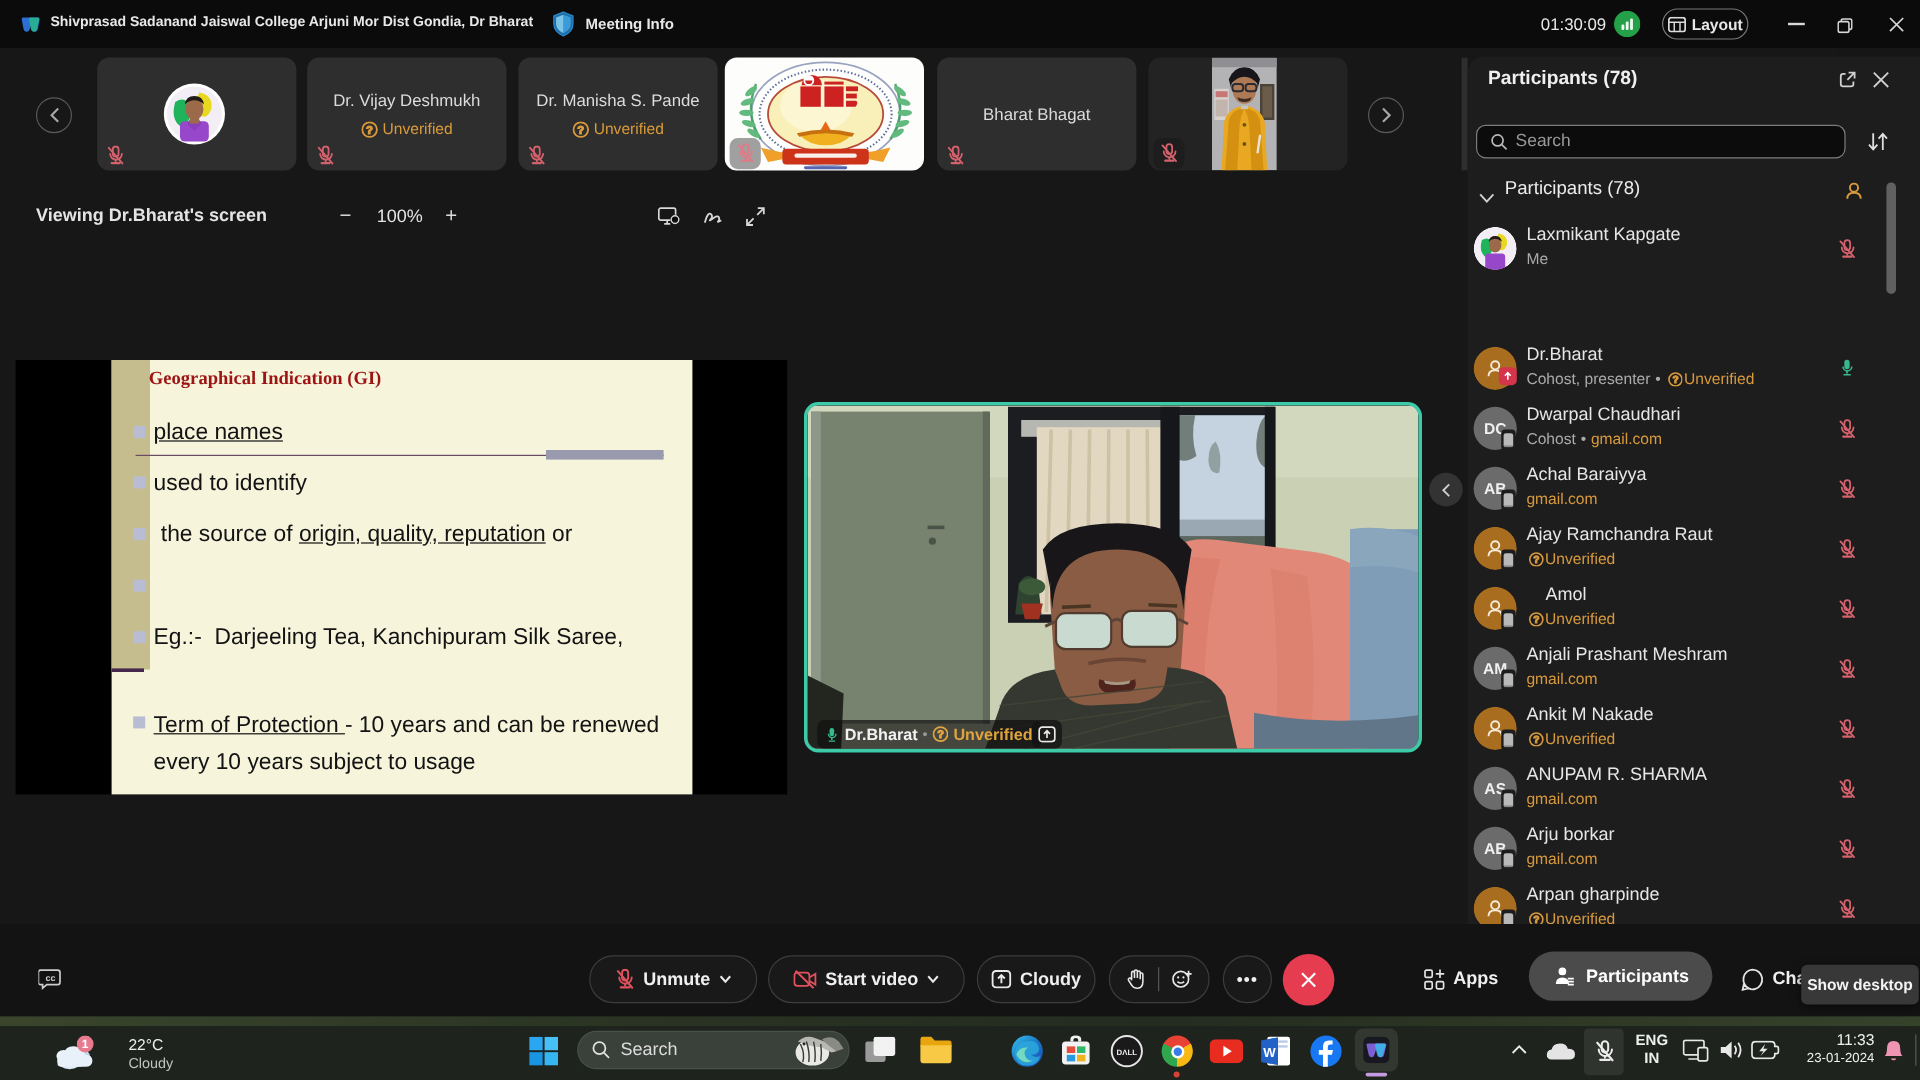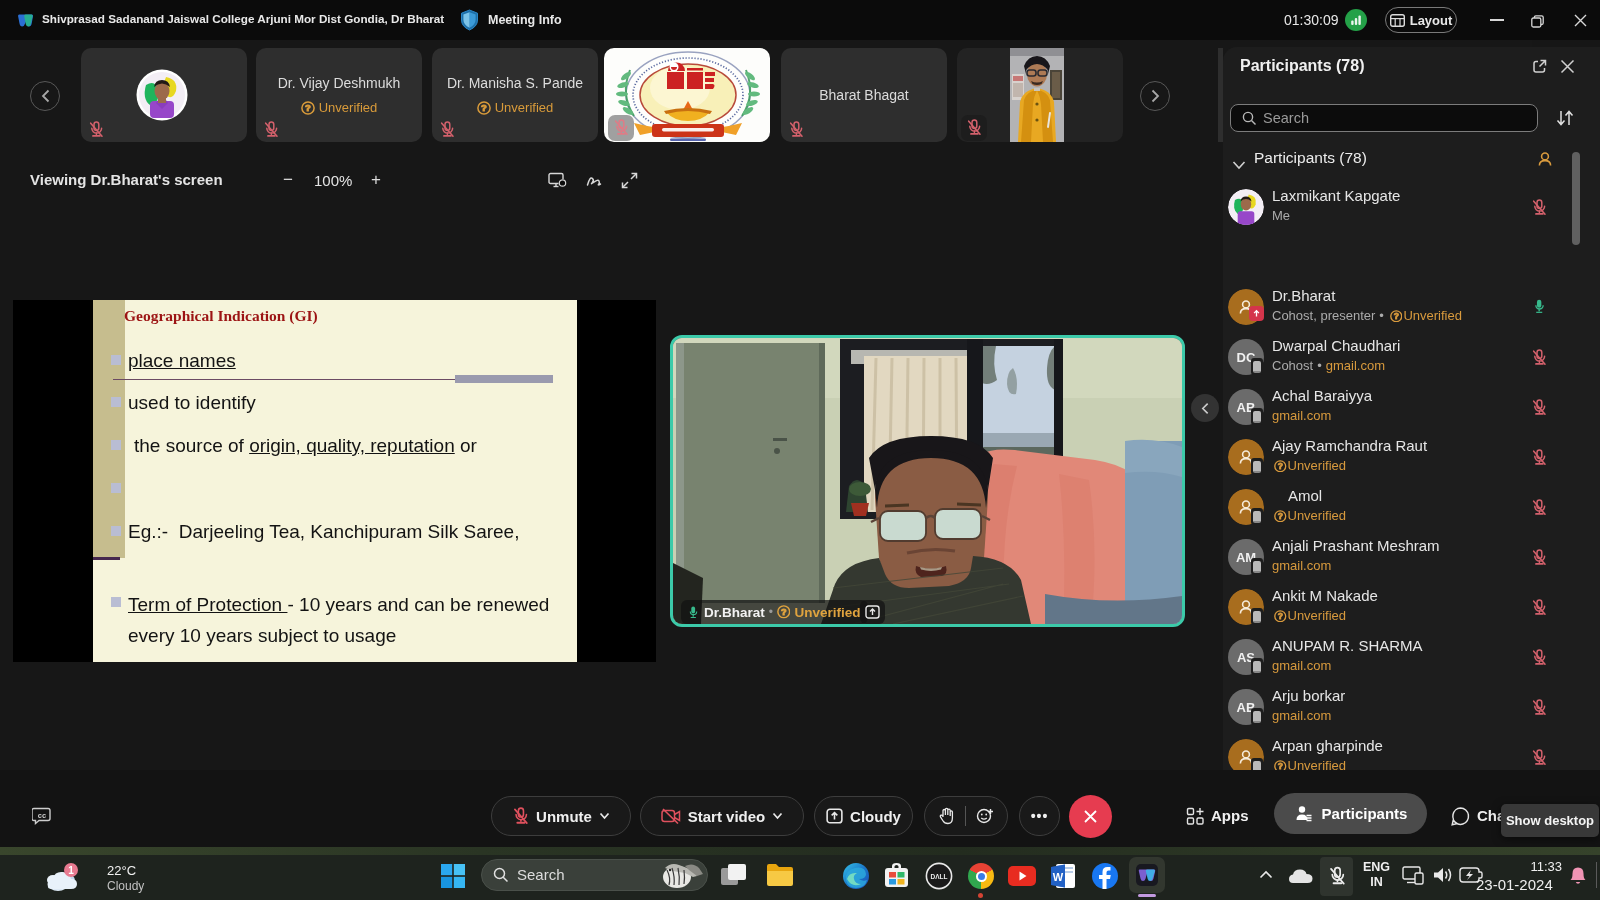--- a/index.html
+++ b/index.html
@@ -750,20 +750,20 @@
     </svg>
     <svg class="abs" style="left:1432px;top:866px" width="22" height="18" viewBox="0 0 22 18">
       <path d="M2 6.5 h4 L11 2 v14 L6 11.5 H2 Z" fill="#e8e8e8"></path>
       <path d="M13.5 5.5 q2.5 3.5 0 7 M16.5 3 q4 6 0 12" stroke="#e8e8e8" stroke-width="1.5" fill="none"></path>
     </svg>
     <svg class="abs" style="left:1458px;top:867px" width="26" height="16" viewBox="0 0 26 16">
       <path d="M5 1 h13 q3 0 3 3 v1 h1.5 q1.5 0 1.5 1.5 v3 q0 1.5 -1.5 1.5 H21 v1 q0 3 -3 3 H5 q-3 0 -3 -3 V4 q0 -3 3 -3 Z" fill="none" stroke="#e8e8e8" stroke-width="1.4"></path>
       <path d="M13 3 L8 9 h3.5 L9 13 L15 7 h-3.5 Z" fill="#e8e8e8"></path>
     </svg>
     <div class="abs" style="left:1490px;top:859px;width:72px;text-align:right;color:#efefef;font-size:13px">11:33</div>
-    <div class="abs" style="left:1476px;top:876px;width:86px;color:#efefef;font-size:15px">23-01-2024</div>
+    <div class="abs" style="left:1476px;top:876px;width:86px;text-align:right;color:#efefef;font-size:11px">23-01-2024</div>
     <svg class="abs" style="left:1569px;top:866px" width="18" height="20" viewBox="0 0 18 20">
       <path d="M9 1.5 q5.5 0 5.5 6 q0 5 2 6.5 H1.5 q2 -1.5 2 -6.5 q0 -6 5.5 -6 Z" fill="#f094b4"></path>
       <path d="M6.8 16 a2.3 2.3 0 0 0 4.4 0 Z" fill="#f094b4"></path>
     </svg>
     <div class="abs" style="left:1596px;top:862px;width:1px;height:26px;background:#5a5a5a"></div>
   </div>
 </div>
 
 </body></html>

